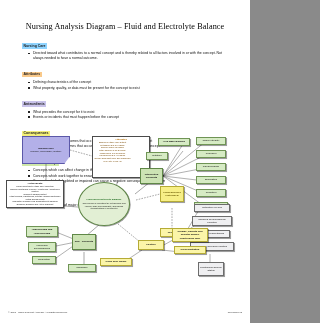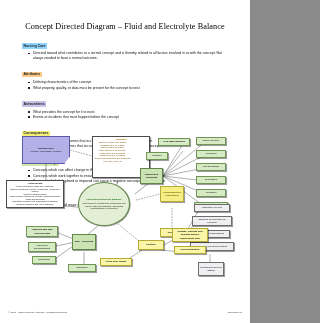--- a/index.html
+++ b/index.html
@@ -58,21 +58,21 @@
   
   .footer{position:absolute;left:0;top:311px;width:250px;}
   .f-left{position:absolute;left:8px;top:0;font-family:"Liberation Sans",sans-serif;font-size:2.5px;color:#333;}
   .f-right{position:absolute;right:8px;top:0;font-family:"Liberation Sans",sans-serif;font-size:2.5px;color:#333;}
 </style>
 </head>
 <body>
 
 <div class="page">
 
-  <div class="title">Concept Directed Diagram – Fluid and Electrolyte Balance</div>
+  <div class="title">Nursing Analysis Diagram – Fluid and Electrolyte Balance</div>
 
   <div class="legend">
 
     <div class="lg-row">
       <span class="lg-head" style="background:#8fd4ff">Nursing Care</span>
       <ul class="bullets">
         <li>Directed toward what contributes to a normal concept and is thereby related to all factors involved in or with the concept. Not always needed to have a normal outcome.</li>
       </ul>
     </div>
 

